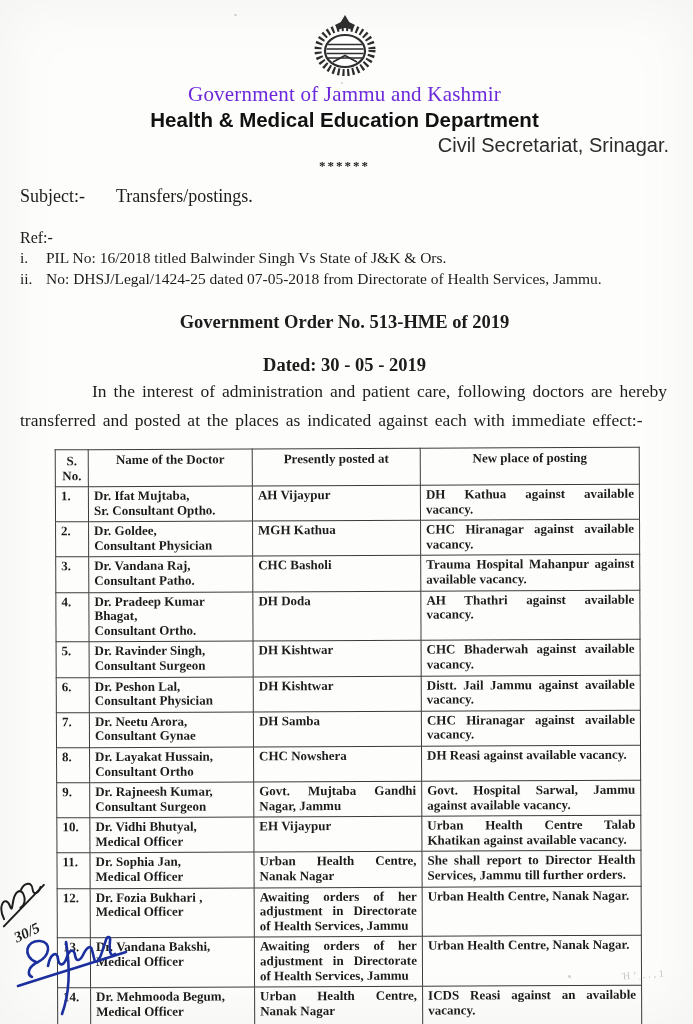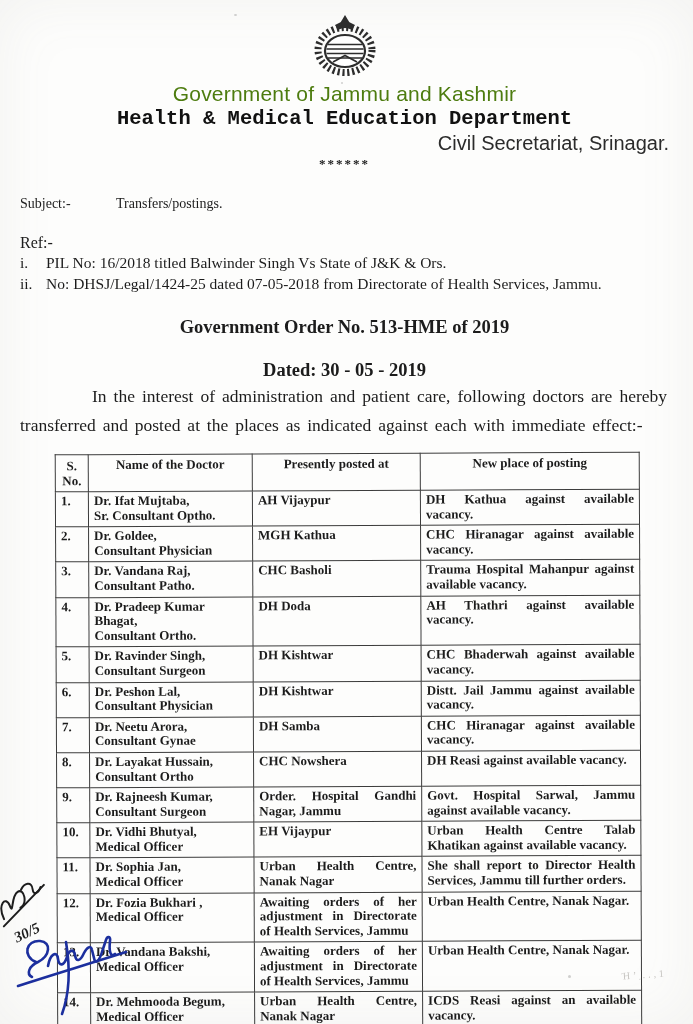--- a/index.html
+++ b/index.html
@@ -5,26 +5,26 @@
   html,body{margin:0;padding:0;background:#e8e8e6;}
   .sheet{
     position:relative;width:693px;height:1024px;margin:0 auto;
     background:#fdfdfc;overflow:hidden;
     font-family:"Liberation Serif","DejaVu Serif",serif;color:#1c1c1c;
     box-shadow:inset 0 0 60px rgba(120,110,100,.08);
   }
   .doc{padding:10px 24px 0 20px;}
   
   .emblem{width:74px;height:66px;margin:2px auto 0 auto;}
-  .hline1{font-family:Liberation Sans, sans-serif;font-size:21px;color:#4d7c0f;text-align:center;margin-top:4px;letter-spacing:.2px;}
-  .hline2{font-family:Liberation Mono, monospace;font-size:20.5px;font-weight:bold;color:#111;text-align:center;margin-top:1px;}
+  .hline1{font-family:Liberation Serif, serif;font-size:21px;color:#6d28d9;text-align:center;margin-top:4px;letter-spacing:.2px;}
+  .hline2{font-family:Liberation Sans, sans-serif;font-size:20.5px;font-weight:bold;color:#111;text-align:center;margin-top:1px;}
   .hline3{font-family:"Liberation Sans","DejaVu Sans",sans-serif;font-size:20px;color:#2b2b2b;text-align:right;margin-top:2px;}
   .stars{font-size:13px;font-weight:bold;text-align:center;letter-spacing:2px;margin-top:1px;}
   
-  .subject-row{margin-top:24px;font-size:14px;display:flex;}
+  .subject-row{margin-top:12px;font-size:18px;display:flex;}
   .subject-row .lbl{width:96px;flex:none;}
   .ref-block{margin-top:20px;font-size:15.5px;display:flex;flex-direction:column;}
   .ref-block .lbl{width:76px;flex:none;font-size:16px;padding-top:2px;}
   .ref-items{flex:1;padding-right:6px;}
   .ref-item{display:flex;line-height:21px;}
   .ref-item .num{width:26px;flex:none;text-align:left;}
   .ref-item .txt{flex:1;text-align:justify;}
   
   .order-title{font-size:18.5px;font-weight:bold;text-align:center;margin-top:22px;line-height:23px;}
   .order-date{font-size:18.5px;font-weight:bold;text-align:center;line-height:23px;margin-top:20px;}
@@ -185,21 +185,21 @@
       </td>
       <td class="c-present"><span>CHC Nowshera</span></td>
       <td class="c-new"><span>DH Reasi against available vacancy.</span></td>
     </tr>
           <tr>
       <td class="c-sno"><span>9.</span></td>
       <td class="c-name">
         <span class="nm">Dr. Rajneesh Kumar,</span>
         <span class="ds">Consultant Surgeon</span>
       </td>
-      <td class="c-present"><span>Order. Hospital Gandhi Nagar, Jammu</span></td>
+      <td class="c-present"><span>Govt. Mujtaba Gandhi Nagar, Jammu</span></td>
       <td class="c-new"><span>Govt. Hospital Sarwal, Jammu against available vacancy.</span></td>
     </tr>
           <tr>
       <td class="c-sno"><span>10.</span></td>
       <td class="c-name">
         <span class="nm">Dr. Vidhi Bhutyal,</span>
         <span class="ds">Medical Officer</span>
       </td>
       <td class="c-present"><span>EH Vijaypur</span></td>
       <td class="c-new"><span>Urban Health Centre Talab Khatikan against available vacancy.</span></td>

